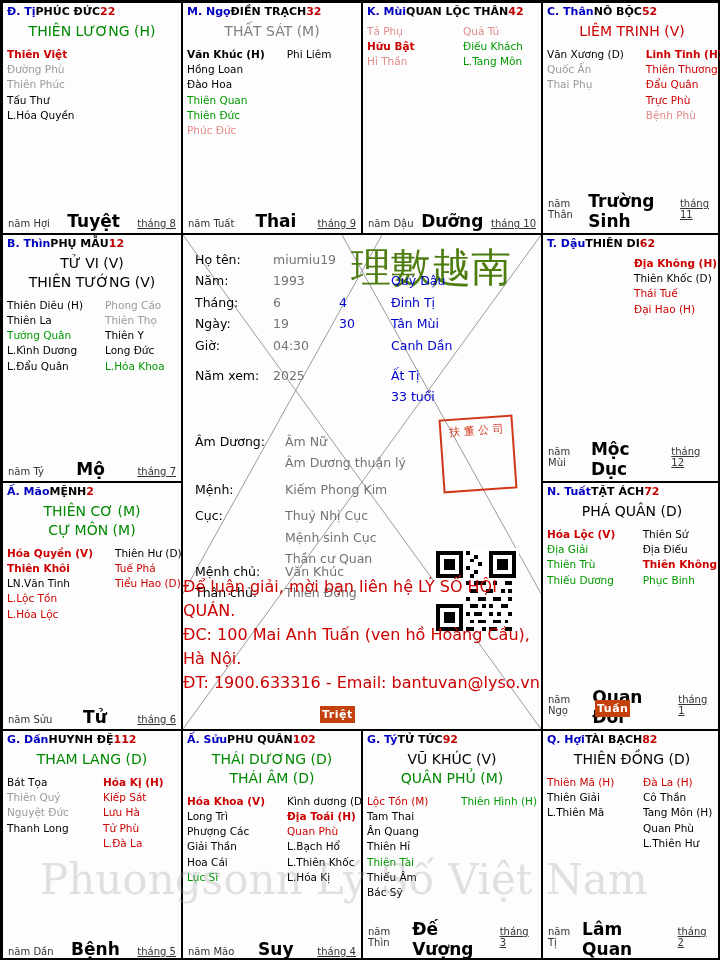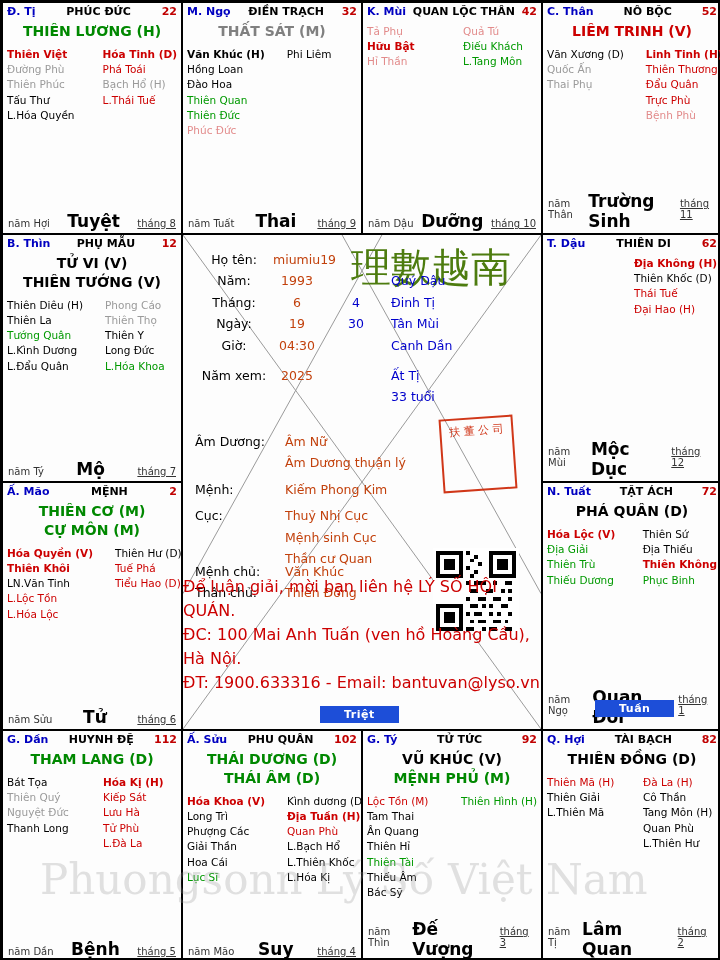--- a/index.html
+++ b/index.html
@@ -23,26 +23,26 @@
     position:relative;
     padding:2px 4px;
     overflow:hidden;
     background:transparent;
   }
   .cell.center {
     grid-column:1 / span 2;
     grid-row:1 / span 2;
   }
   
-  .c-head { display:flex; justify-content:space-between; align-items:baseline; font-size:11px; font-weight:bold; }
+  .c-head { display:flex; justify-content:flex-start; align-items:baseline; font-size:11px; font-weight:bold; }
   .c-chi { color:#0000c0; }
   .c-name { color:#000; }
   .c-num { color:#c00000; }
   .stars-main { text-align:center; margin-top:4px; line-height:1.35; }
-  .sm { font-weight:bold; font-size:14px; }
+  .sm { font-weight:normal; font-size:14px; }
   .sm.red { color:#cc0000; }
   .sm.green { color:#008800; }
   .sm.black { color:#000000; }
   .sm.grey { color:#808080; }
   .cols { display:flex; gap:22px; margin-top:6px; }
   .col { flex:1; line-height:1.45; }
   .st { font-size:10.5px; white-space:nowrap; }
   .st.red { color:#cc0000; }
   .st.green { color:#009900; }
   .st.black { color:#000000; }
@@ -56,24 +56,24 @@
   }
   .f-left { color:#333; }
   .f-mid { font-weight:bold; color:#000; font-size:17px; }
   .f-right { color:#333;text-decoration:underline; }
 
   
   .center {
     padding:0;
   }
   .center-inner { position:relative; width:100%; height:100%; }
-  .info { position:absolute; left:12px; top:18px; font-size:12.5px; color:#0000cc;text-align:center; }
+  .info { position:absolute; left:12px; top:18px; font-size:12.5px; color:#0000cc; }
   .irow { display:flex; margin-bottom:7px; line-height:1.15; }
   .ilab { width:78px; color:#000; }
-  .ival { color:#c2410c; }
+  .ival { color:#737373; }
   .ival2 { color:#0000cc; margin-left:18px; }
   .ival3 { color:#0000cc; margin-left:18px; }
   .info2 { position:absolute; left:12px; top:200px; font-size:12.5px; color:#0000cc; }
   .info3 { position:absolute; left:12px; top:330px; font-size:12.5px; color:#0000cc; }
   .notice {
     position:absolute; left:0; right:0; bottom:34px;
     text-align:left; color:#cc0000; font-size:16px; line-height:1.5;
   }
   .hanzi {
     position:absolute; right:30px; top:12px;
@@ -90,22 +90,22 @@
     padding-top:6px; transform:rotate(-4deg);
     opacity:.9;
   }
   .qr {
     position:absolute; right:22px; bottom:95px;
     width:86px; height:86px; background:#fff;
     border:3px solid #fff;
   }
   .qr svg { display:block; }
   .triet, .tuan {
-    position:absolute; background:#1d4ed8; color:#fff;
-    font-size:11px; font-weight:bold; padding:2px 24px;
+    position:absolute; background:#c2410c; color:#fff;
+    font-size:11px; font-weight:bold; padding:2px 2px;
     letter-spacing:.5px;
   }
   .triet { left:320px; top:706px; }
   .tuan  { left:595px; top:700px; }
   .watermark {
     position:absolute; left:40px; top:855px;
     font-family:"DejaVu Serif", serif;
     font-size:42px; color:rgba(150,150,150,.28);
     white-space:nowrap; pointer-events:none;
   }
@@ -125,26 +125,20 @@
     <div class="stars-main">
       <div class="sm green">THIÊN LƯƠNG (H)</div>
     </div>
     <div class="cols">
       <div class="col">
         <div class="st red b">Thiên Việt</div>
         <div class="st grey">Đường Phù</div>
         <div class="st grey">Thiên Phúc</div>
         <div class="st black">Tấu Thư</div>
         <div class="st black">L.Hóa Quyền</div>
-      </div>
-      <div class="col">
-        <div class="st red b">Hóa Tinh (D)</div>
-        <div class="st red">Phá Toái</div>
-        <div class="st grey">Bạch Hổ (H)</div>
-        <div class="st red">L.Thái Tuế</div>
       </div>
     </div>
     <div class="c-foot">
       <span class="f-left">năm Hợi</span>
       <span class="f-mid">Tuyệt</span>
       <span class="f-right">tháng 8</span>
     </div>
   </div>
 
   <div class="cell">
@@ -491,21 +485,21 @@
     </div>
     <div class="cols">
       <div class="col">
         <div class="st red b">Hóa Lộc (V)</div>
         <div class="st green">Địa Giải</div>
         <div class="st green">Thiên Trù</div>
         <div class="st green">Thiếu Dương</div>
       </div>
       <div class="col">
         <div class="st black">Thiên Sứ</div>
-        <div class="st black">Địa Thiếu</div>
+        <div class="st black">Địa Điếu</div>
         <div class="st red b">Thiên Không</div>
         <div class="st green">Phục Binh</div>
       </div>
     </div>
     <div class="c-foot">
       <span class="f-left">năm Ngọ</span>
       <span class="f-mid">Quan Đới</span>
       <span class="f-right">tháng 1</span>
     </div>
   </div>
@@ -555,21 +549,21 @@
       <div class="col">
         <div class="st red b">Hóa Khoa (V)</div>
         <div class="st black">Long Trì</div>
         <div class="st black">Phượng Các</div>
         <div class="st black">Giải Thần</div>
         <div class="st black">Hoa Cái</div>
         <div class="st green">Lục Sĩ</div>
       </div>
       <div class="col">
         <div class="st black">Kình dương (D)</div>
-        <div class="st red b">Địa Tuần (H)</div>
+        <div class="st red b">Địa Toái (H)</div>
         <div class="st red">Quan Phù</div>
         <div class="st black">L.Bạch Hổ</div>
         <div class="st black">L.Thiên Khốc</div>
         <div class="st black">L.Hóa Kị</div>
       </div>
     </div>
     <div class="c-foot">
       <span class="f-left">năm Mão</span>
       <span class="f-mid">Suy</span>
       <span class="f-right">tháng 4</span>
@@ -577,21 +571,21 @@
   </div>
 
   <div class="cell">
     <div class="c-head">
       <span class="c-chi">G. Tý</span>
       <span class="c-name">TỬ TỨC</span>
       <span class="c-num">92</span>
     </div>
     <div class="stars-main">
       <div class="sm black">VŨ KHÚC (V)</div>
-      <div class="sm green">MỆNH PHỦ (M)</div>
+      <div class="sm green">QUÂN PHỦ (M)</div>
     </div>
     <div class="cols">
       <div class="col">
         <div class="st red">Lộc Tồn (M)</div>
         <div class="st black">Tam Thai</div>
         <div class="st black">Ân Quang</div>
         <div class="st black">Thiên Hỉ</div>
         <div class="st green">Thiên Tài</div>
         <div class="st black">Thiếu Âm</div>
         <div class="st black">Bác Sỹ</div>

